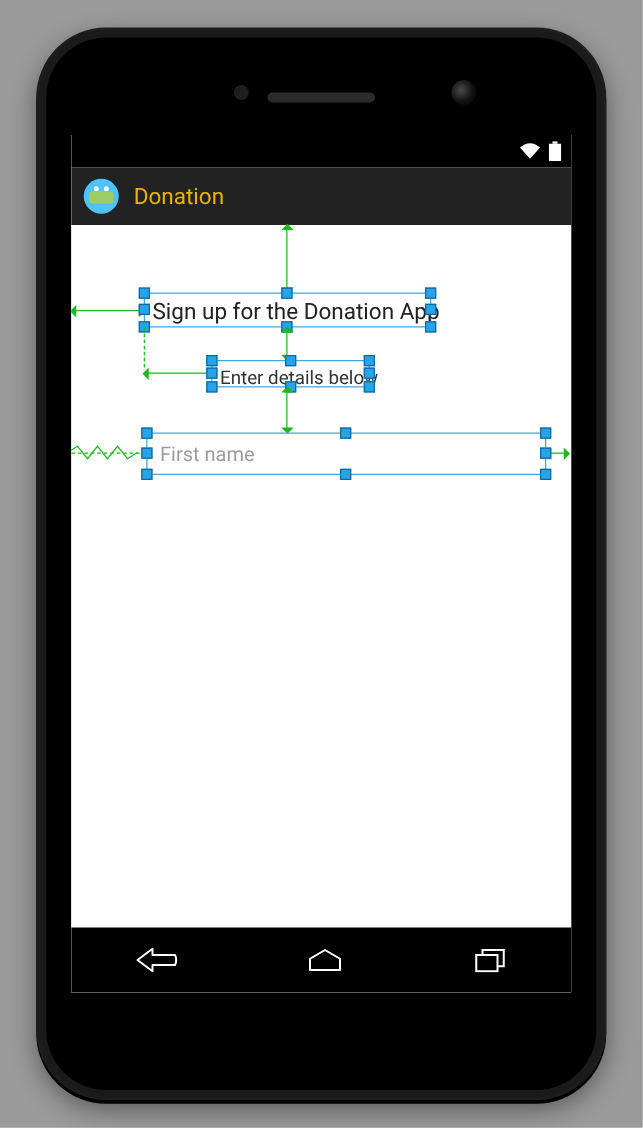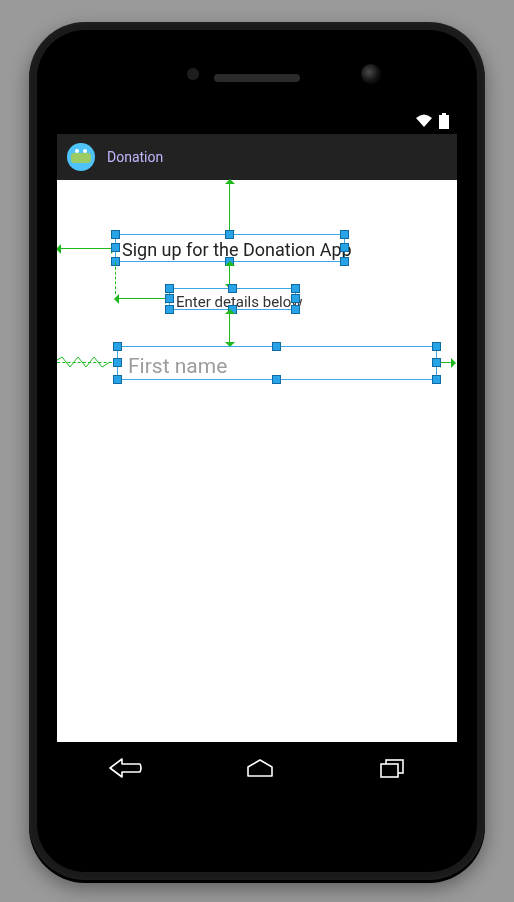--- a/index.html
+++ b/index.html
@@ -38,21 +38,21 @@
   
   .statusbar{
     height:26px;background:#000;display:flex;justify-content:flex-end;
     align-items:center;padding-right:8px;gap:6px;
   }
   .statusbar svg{display:block}
 
   
   .actionbar{
     height:46px;background:#222;display:flex;align-items:center;
-    padding-left:10px;color:#c4b5fd;font-size:14px;
+    padding-left:10px;color:#eab308;font-size:18px;
   }
   .app-icon{
     width:28px;height:28px;border-radius:50%;
     background:#4fc3f7;position:relative;margin-right:12px;flex:0 0 auto;
   }
   .app-icon::before{
     content:"";position:absolute;left:4px;right:4px;top:10px;height:10px;
     background:#9ccc65;border-radius:3px;
   }
   .app-icon .eye{position:absolute;top:6px;width:4px;height:4px;background:#fff;border-radius:50%}
@@ -76,21 +76,21 @@
   .dashed-v{position:absolute;width:0;border-left:1px dashed #1db91d}
   .dashed-h{position:absolute;height:0;border-top:1px dashed #1db91d}
   .zig{position:absolute;width:0;height:14px;left:0}
   .zig svg{position:absolute;left:-5px;top:0}
 
   .sel{
     position:absolute;border:1px solid #3aa7e6;background:transparent;
   }
   .sel .txt{color:#222;font-size:18px;position:absolute;left:6px;top:4px;white-space:nowrap}
   .sel.sub .txt{font-size:15px;color:#333}
-  .sel.input .txt{font-size:21px;color:#9c9c9c;left:10px;top:7px}
+  .sel.input .txt{font-size:16px;color:#9c9c9c;left:10px;top:7px}
 
   .handle{
     position:absolute;width:9px;height:9px;background:#29a3e8;border:1px solid #0f6aa0;
   }
   .h-tl{left:-5px;top:-5px}.h-tr{right:-5px;top:-5px}
   .h-bl{left:-5px;bottom:-5px}.h-br{right:-5px;bottom:-5px}
   .h-tm{left:50%;top:-5px;margin-left:-5px}
   .h-bm{left:50%;bottom:-5px;margin-left:-5px}
   .h-ml{left:-5px;top:50%;margin-top:-5px}
   .h-mr{right:-5px;top:50%;margin-top:-5px}

